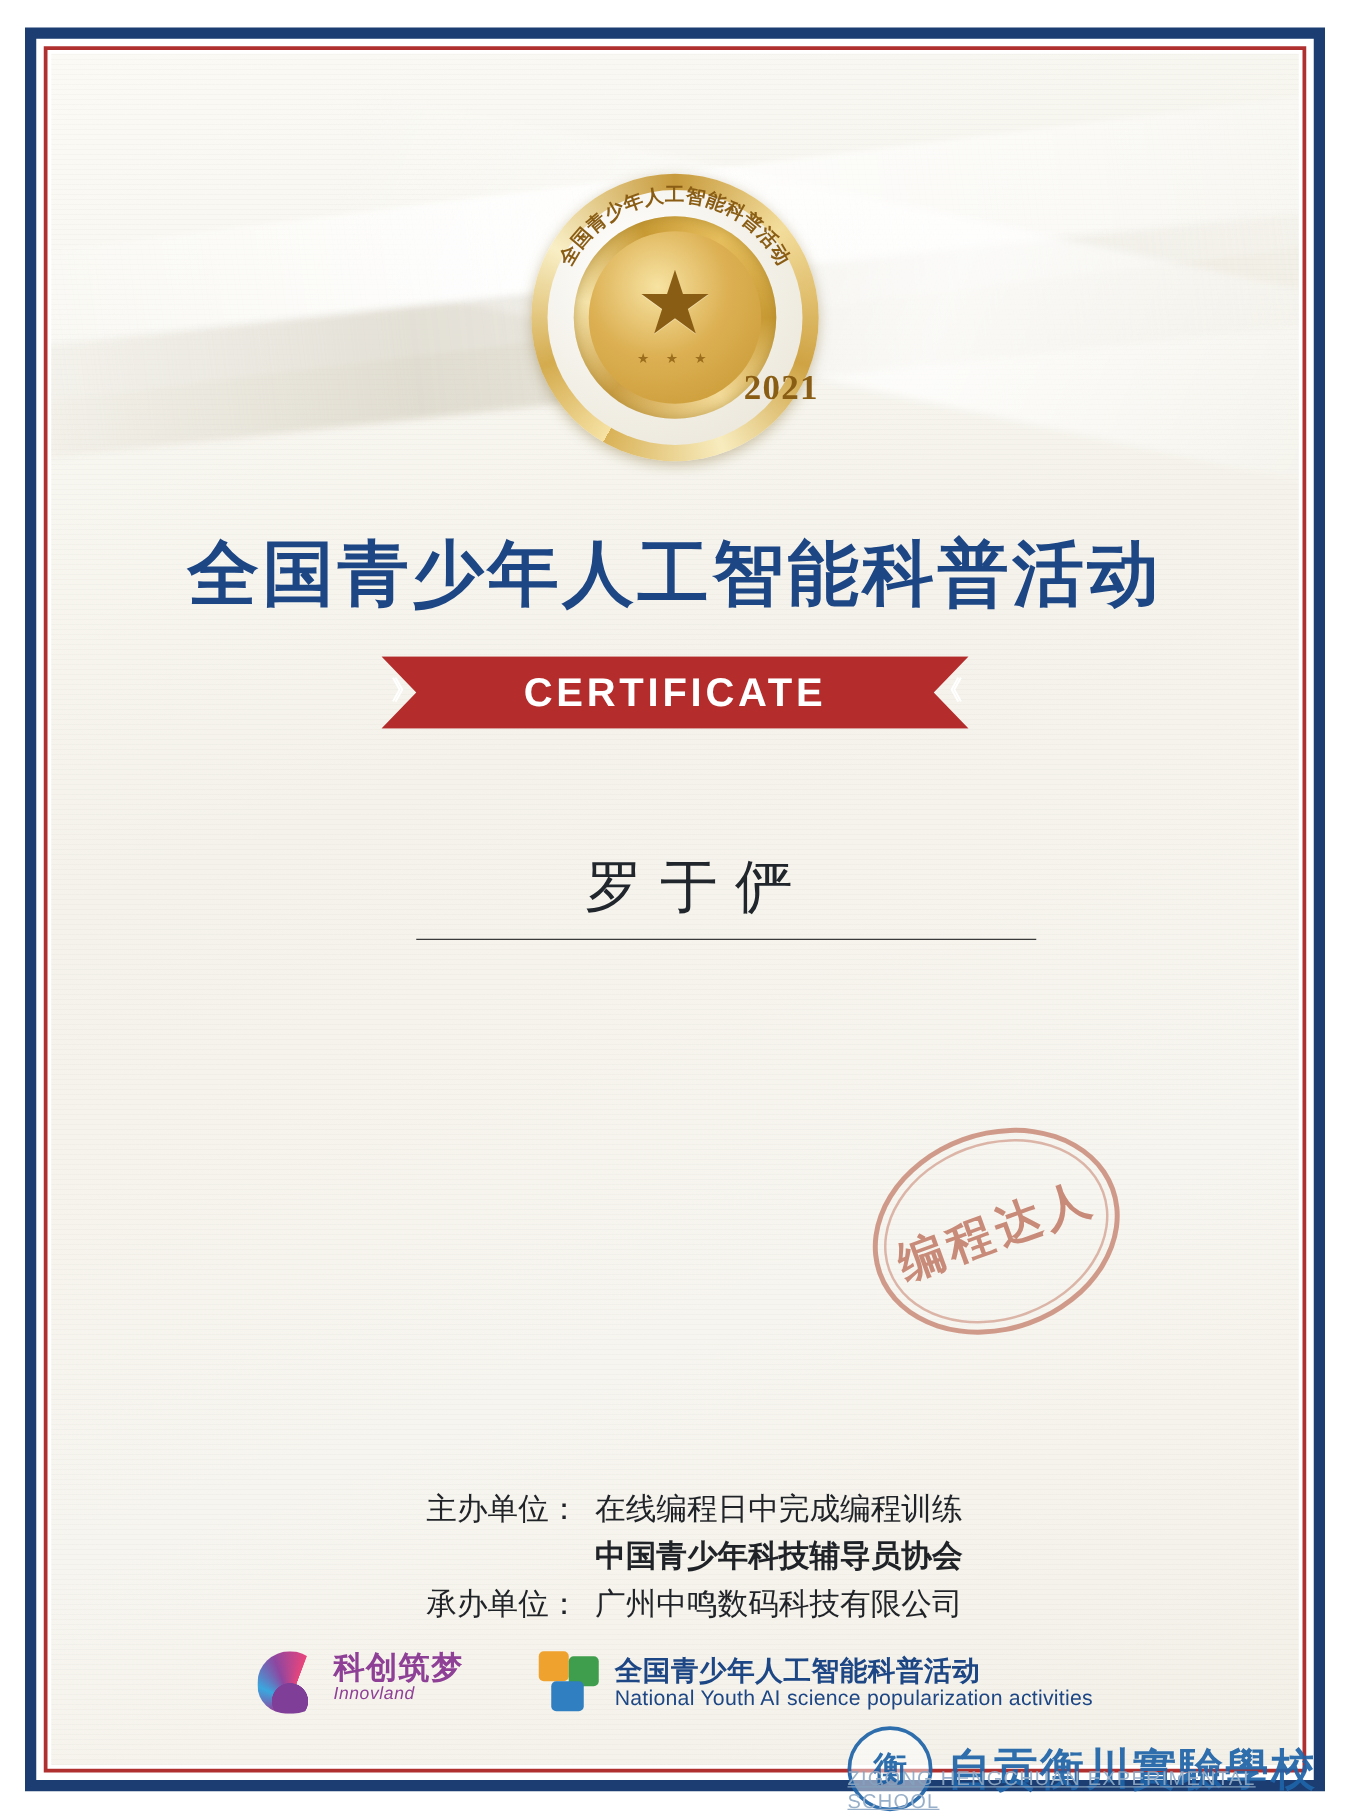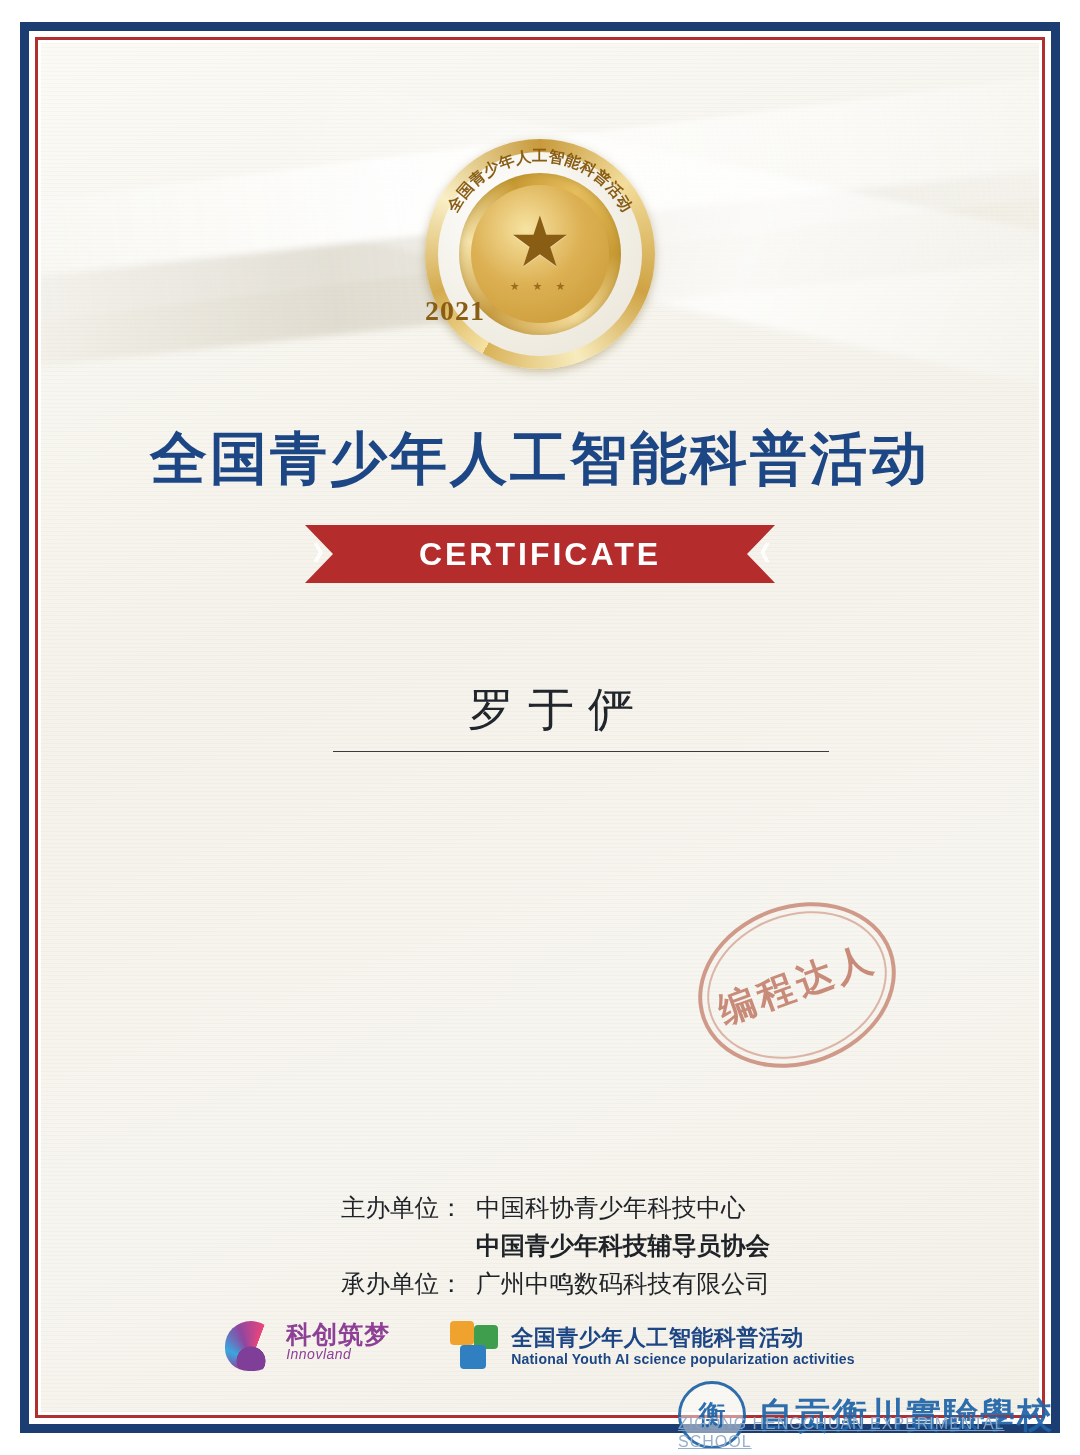--- a/index.html
+++ b/index.html
@@ -142,21 +142,21 @@
     line-height: 1;
     color: #8a5d14;
     margin-top: -24px;
     text-shadow: 0 1px 0 rgba(255,255,255,0.35);
   }
   .medal-year {
     position: absolute;
     left: 0;
     right: 0;
     bottom: 42px;
-    text-align: left;
+    text-align: right;
     font-size: 28px;
     font-weight: bold;
     color: #8a5d14;
     letter-spacing: 1px;
     font-family: "Liberation Serif", serif;
   }
   .medal-dots {
     position: absolute;
     left: 0;
     right: 0;
@@ -355,21 +355,21 @@
     width: 54px; height: 50px; position: relative;
   }
   .ai-cube-a, .ai-cube-b, .ai-cube-c {
     position: absolute; border-radius: 4px;
   }
   .ai-cube-a { left: 2px; top: 0; width: 24px; height: 24px; background: #f0a22e; }
   .ai-cube-b { left: 26px; top: 4px; width: 24px; height: 24px; background: #3f9e4d; }
   .ai-cube-c { left: 12px; top: 24px; width: 26px; height: 24px; background: #2f7fc1; }
   .ai-txt { line-height: 1.15; }
   .ai-cn { font-size: 22px; font-weight: bold; color: #1d4685; letter-spacing: 0.5px; }
-  .ai-en { font-size: 14px; color: #1d4685; letter-spacing: 0.2px; font-weight: bold; }
+  .ai-en { font-size: 17px; color: #1d4685; letter-spacing: 0.2px; }
 
   
   .watermark {
     position: absolute;
     right: 26px;
     bottom: 6px;
     display: flex;
     align-items: center;
     gap: 12px;
     opacity: 0.92;
@@ -449,21 +449,21 @@
 
     <div class="stamp">
       <div class="stamp-ellipse"></div>
       <div class="stamp-ellipse inner"></div>
       <div class="stamp-text">编程达人</div>
     </div>
 
     <div class="orgs">
       <div class="org-row">
         <span class="org-label">主办单位：</span>
-        <span class="org-value">中国科协青少年科技中心</span>
+        <span class="org-value">在线编程日中完成编程训练</span>
       </div>
       <div class="org-row">
         <span class="org-indent org-value">中国青少年科技辅导员协会</span>
       </div>
       <div class="org-row">
         <span class="org-label">承办单位：</span>
         <span class="org-value">广州中鸣数码科技有限公司</span>
       </div>
     </div>
 

